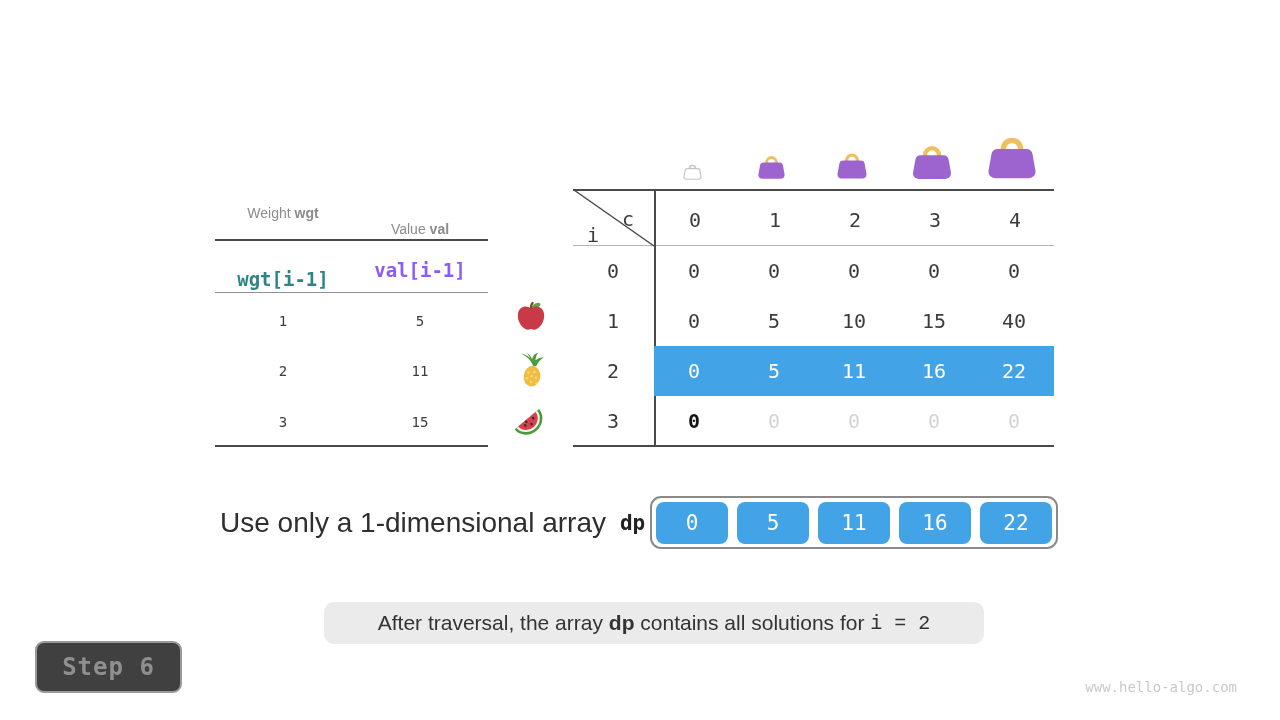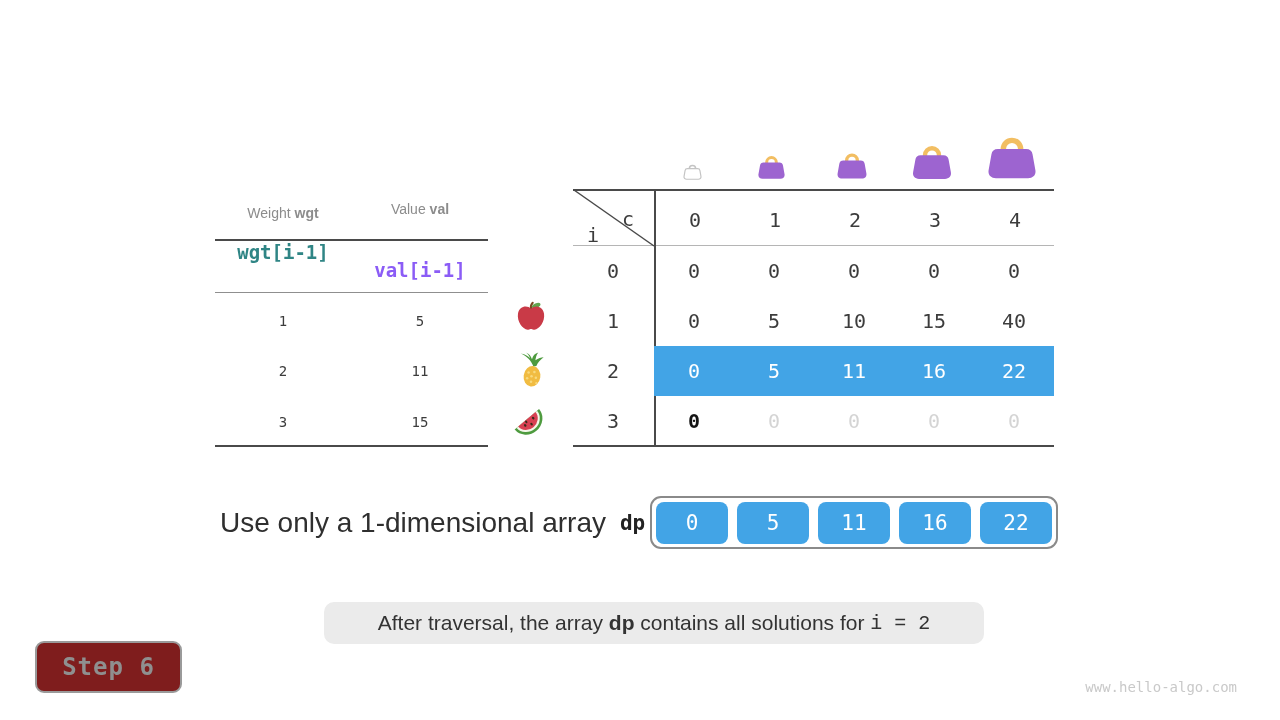--- a/index.html
+++ b/index.html
@@ -61,38 +61,38 @@
     position:absolute; left:324px; top:602px; width:660px; height:42px;
     background:#ebebeb; border-radius:10px;
     display:flex; align-items:center; justify-content:center;
     font-size:21px; color:#333;
   }
   .caption span{white-space:pre;}
   .caption .b{font-weight:bold;}
   .caption .code{font-family:Liberation Mono, monospace; font-size:20px;}
   .step-badge{
     position:absolute; left:35px; top:641px; width:147px; height:52px;
-    background:#7f1d1d; border:2px solid #9a9a9a; border-radius:9px; box-sizing:border-box;
+    background:#404040; border:2px solid #9a9a9a; border-radius:9px; box-sizing:border-box;
     display:flex; align-items:center; justify-content:center;
     font-family:"DejaVu Sans Mono", monospace; font-weight:bold; font-size:24px;
     color:#8f8f8f; letter-spacing:1px;
   }
   .site{position:absolute; right:43px; top:679px; font-family:"DejaVu Sans Mono", monospace;
     font-size:14px; color:#c9c9c9;}
 </style>
 </head>
 <body>
 
 <div class="canvas">
 
   <div class="lt-cell lt-head" style="left:215px; top:200px;"><span>Weight </span><b>wgt</b></div>
-  <div class="lt-cell lt-head" style="left:352px; top:196px;text-align:center;"><span>Value </span><b>val</b></div>
+  <div class="lt-cell lt-head" style="left:352px; top:216px;text-align:center;"><span>Value </span><b>val</b></div>
   <div class="hline" style="left:215px; top:239px; width:273px; height:2px;"></div>
 
-  <div class="lt-cell lt-formula f-wgt" style="left:215px; top:239px;">wgt[i-1]</div>
+  <div class="lt-cell lt-formula f-wgt" style="left:215px; top:266px;">wgt[i-1]</div>
   <div class="lt-cell lt-formula f-val" style="left:352px; top:257px;">val[i-1]</div>
   <div class="hline light" style="left:215px; top:292px; width:273px; height:1px;"></div>
 
   <div class="lt-cell lt-num" style="left:215px; top:308px;">1</div>
   <div class="lt-cell lt-num" style="left:352px; top:308px;">5</div>
   <div class="lt-cell lt-num" style="left:215px; top:358px;">2</div>
   <div class="lt-cell lt-num" style="left:352px; top:358px;">11</div>
   <div class="lt-cell lt-num" style="left:215px; top:409px;">3</div>
   <div class="lt-cell lt-num" style="left:352px; top:409px;">15</div>
   <div class="hline" style="left:215px; top:445px; width:273px; height:2px;"></div>

